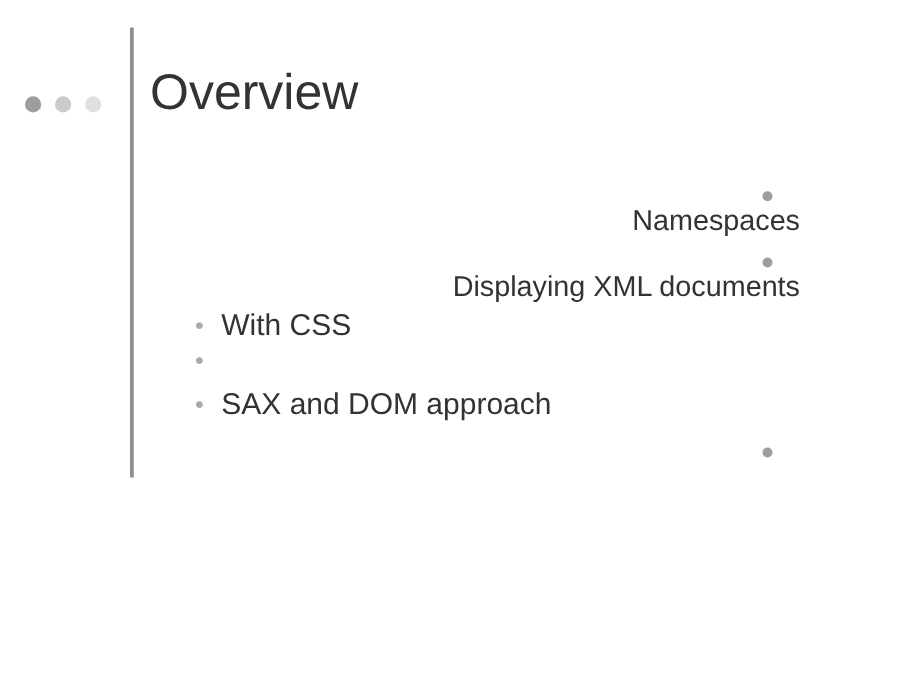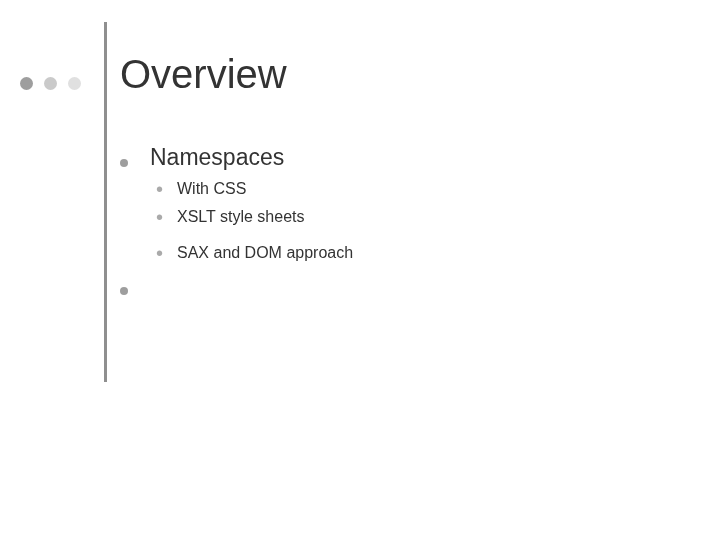--- a/index.html
+++ b/index.html
@@ -51,22 +51,23 @@
     color: #333333;
   }
   .content {
     position: absolute;
     left: 120px;
     top: 120px;
     width: 520px;
   }
   .l1 {
     display: flex;
-    align-items: center;
+    align-items: flex-end;
     margin-bottom: 4px;
+    flex-direction: column;
   }
   .l1 .bullet {
     display: inline-block;
     width: 8px;
     height: 8px;
     border-radius: 50%;
     background: #9e9e9e;
     margin-top: 11px;
     margin-right: 22px;
     flex-shrink: 0;
@@ -84,21 +85,21 @@
   }
   .l2 .bullet {
     display: inline-block;
     font-size: 20px;
     line-height: 24px;
     color: #aaaaaa;
     margin-right: 14px;
     margin-top: 1px;
   }
   .l2 .text {
-    font-size: 16px;
+    font-size: 24px;
     line-height: 26px;
     color: #333333;
   }
   .gap { height: 8px; }
 </style>
 </head>
 <body>
 
 <div class="slide">
 
@@ -112,27 +113,30 @@
 
   <div class="title">Overview</div>
 
   <div class="content">
 
     <div class="l1">
       <span class="bullet"></span>
       <span class="text">Namespaces</span>
     </div>
 
+    <div class="l1">
+      <span class="bullet"></span>
+      <span class="text">Displaying XML documents</span>
+    </div>
     <div class="l2">
       <span class="bullet">•</span>
       <span class="text">With CSS</span>
     </div>
     <div class="l2">
       <span class="bullet">•</span>
-      <span class="text">XSLT style sheets</span>
     </div>
 
     <div class="gap"></div>
 
     <div class="l2">
       <span class="bullet">•</span>
       <span class="text">SAX and DOM approach</span>
     </div>
 
     <div class="gap"></div>

